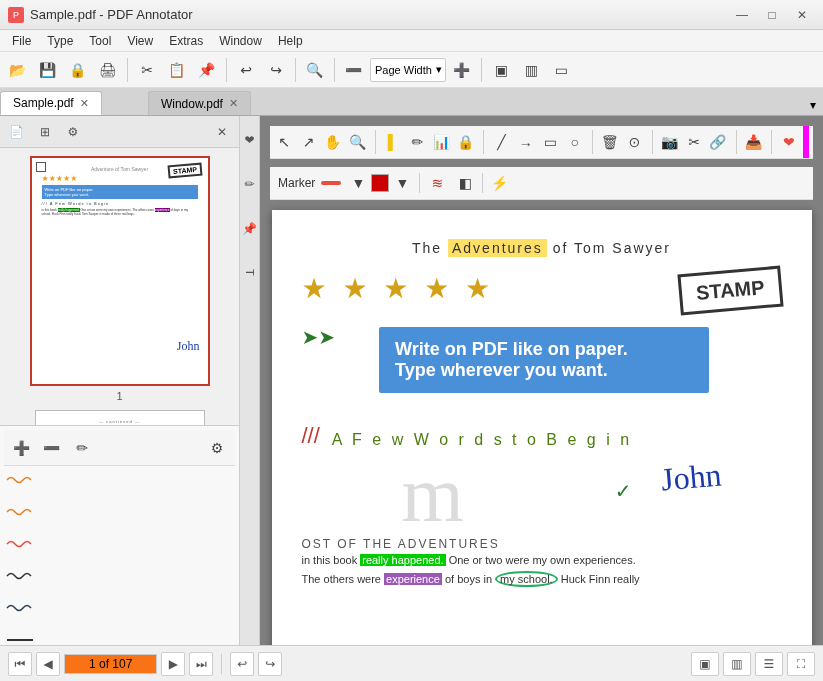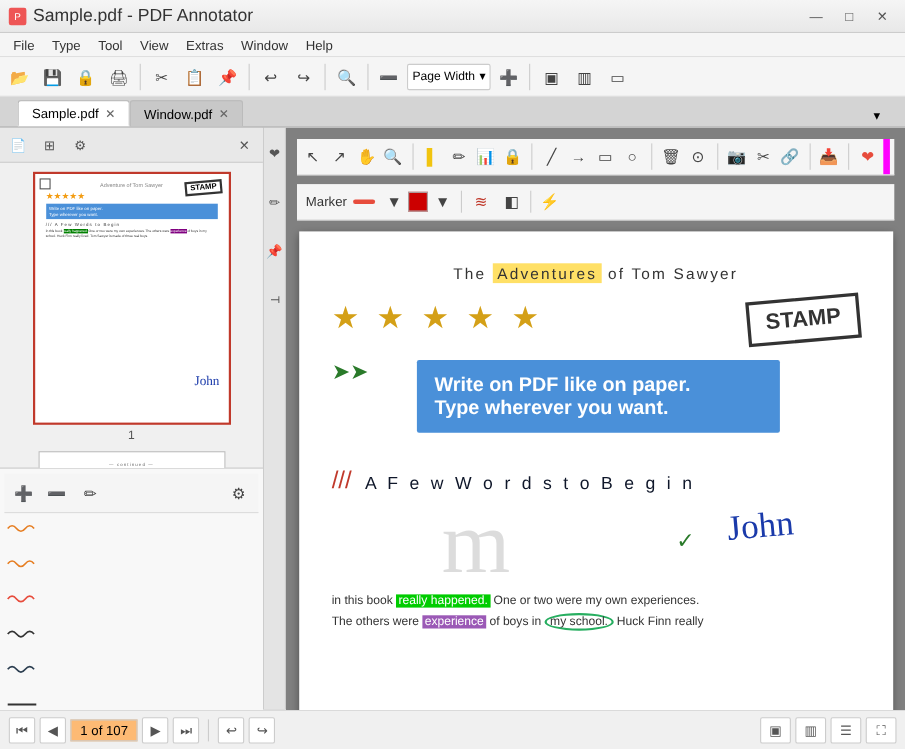--- a/index.html
+++ b/index.html
@@ -10,21 +10,21 @@
       background: linear-gradient(to bottom, #f5f5f5, #e8e8e8);
       height: 30px;
       display: flex;
       align-items: center;
       padding: 0 8px;
       border-bottom: 1px solid #ccc;
       justify-content: space-between;
     }
     .title-bar-left { display: flex; align-items: center; gap: 6px; }
     .title-bar-icon { width: 16px; height: 16px; background: #e55; border-radius: 2px; display: flex; align-items: center; justify-content: center; color: white; font-size: 9px; }
-    .title-bar-text { font-size: 16px; color: #333; }
+    .title-bar-text { font-size: 13px; color: #333; }
     .title-bar-buttons { display: flex; gap: 4px; }
     .title-btn { width: 26px; height: 20px; display: flex; align-items: center; justify-content: center; cursor: pointer; background: transparent; border: none; font-size: 12px; color: #555; }
 
     
     .menu-bar {
       background: #f5f5f5;
       height: 22px;
       display: flex;
       align-items: center;
       padding: 0 4px;
@@ -59,22 +59,23 @@
       border: 1px solid #ccc; background: white; padding: 0 4px;
       cursor: pointer; font-size: 11px; gap: 4px; border-radius: 2px;
     }
 
     
     .tab-bar {
       background: #d4d4d4;
       height: 28px;
       display: flex;
       align-items: flex-end;
-      padding: 0 16px;
+      padding: 0 0;
       border-bottom: 1px solid #aaa;
+      gap: 46px;
     }
     .tab {
       height: 24px;
       padding: 0 12px;
       display: flex; align-items: center;
       cursor: pointer; border: 1px solid #bbb;
       border-bottom: none; border-radius: 3px 3px 0 0;
       font-size: 12px; gap: 6px;
     }
     .tab.active { background: white; border-bottom: 1px solid white; z-index: 1; }
@@ -175,21 +176,21 @@
       padding: 12px 16px;
       margin: 10px 0 10px 40px;
       font-size: 18px;
       font-weight: bold;
       border-radius: 2px;
       width: 330px;
     }
     .few-words {
       font-size: 16px;
       letter-spacing: 3px;
-      color: #0f172a;
+      color: #4d7c0f;
       margin: 16px 0 8px 0;
     }
     .signature-area {
       position: relative;
       margin: 8px 0;
       height: 60px;
     }
     .john-sig {
       position: absolute;
       right: 60px; top: -10px;
@@ -230,22 +231,22 @@
       gap: 4px;
       width: 100%;
     }
     .status-nav-btn {
       width: 24px; height: 24px;
       display: flex; align-items: center; justify-content: center;
       cursor: pointer; border: 1px solid #ccc; background: white; border-radius: 2px;
       font-size: 12px; color: #555;
     }
     .page-indicator {
-      border: 1px solid #ccc; background: #fdba74;
-      padding: 2px 8px; font-size: 12px; min-width: 60px; text-align: center;
+      border: 1px solid #ccc; background: #f97316;
+      padding: 2px 24px; font-size: 12px; min-width: 60px; text-align: center;
     }
     .status-right {
       margin-left: auto;
       display: flex;
       gap: 4px;
       align-items: center;
     }
     .status-view-btn {
       width: 28px; height: 24px;
       display: flex; align-items: center; justify-content: center;
@@ -611,20 +612,21 @@
           <span style="color:#c0392b;font-size:22px;">///</span>
           <span class="few-words">A  F e w  W o r d s  t o  B e g i n</span>
         </div>
 
         <div class="signature-area">
           <span class="handwriting-m">m</span>
           <span class="check-mark">✓</span>
           <span class="john-sig">John</span>
         </div>
 
+        <div class="ost-text">OST OF THE ADVENTURES</div>
 
         <div class="body-text">
           <span>in this book</span>
           <span style="background:#00cc00;color:white;padding:0 2px;">really happened.</span>
           <span> One or two were my own experiences.</span><br>
           <span>The others were</span>
           <span style="background:#9b59b6;color:white;padding:0 2px;">experience</span>
           <span> of boys in</span>
           <span style="border:2px solid #27ae60;border-radius:50%;padding:0 3px;">my school.</span>
           <span> Huck Finn really</span><br>

